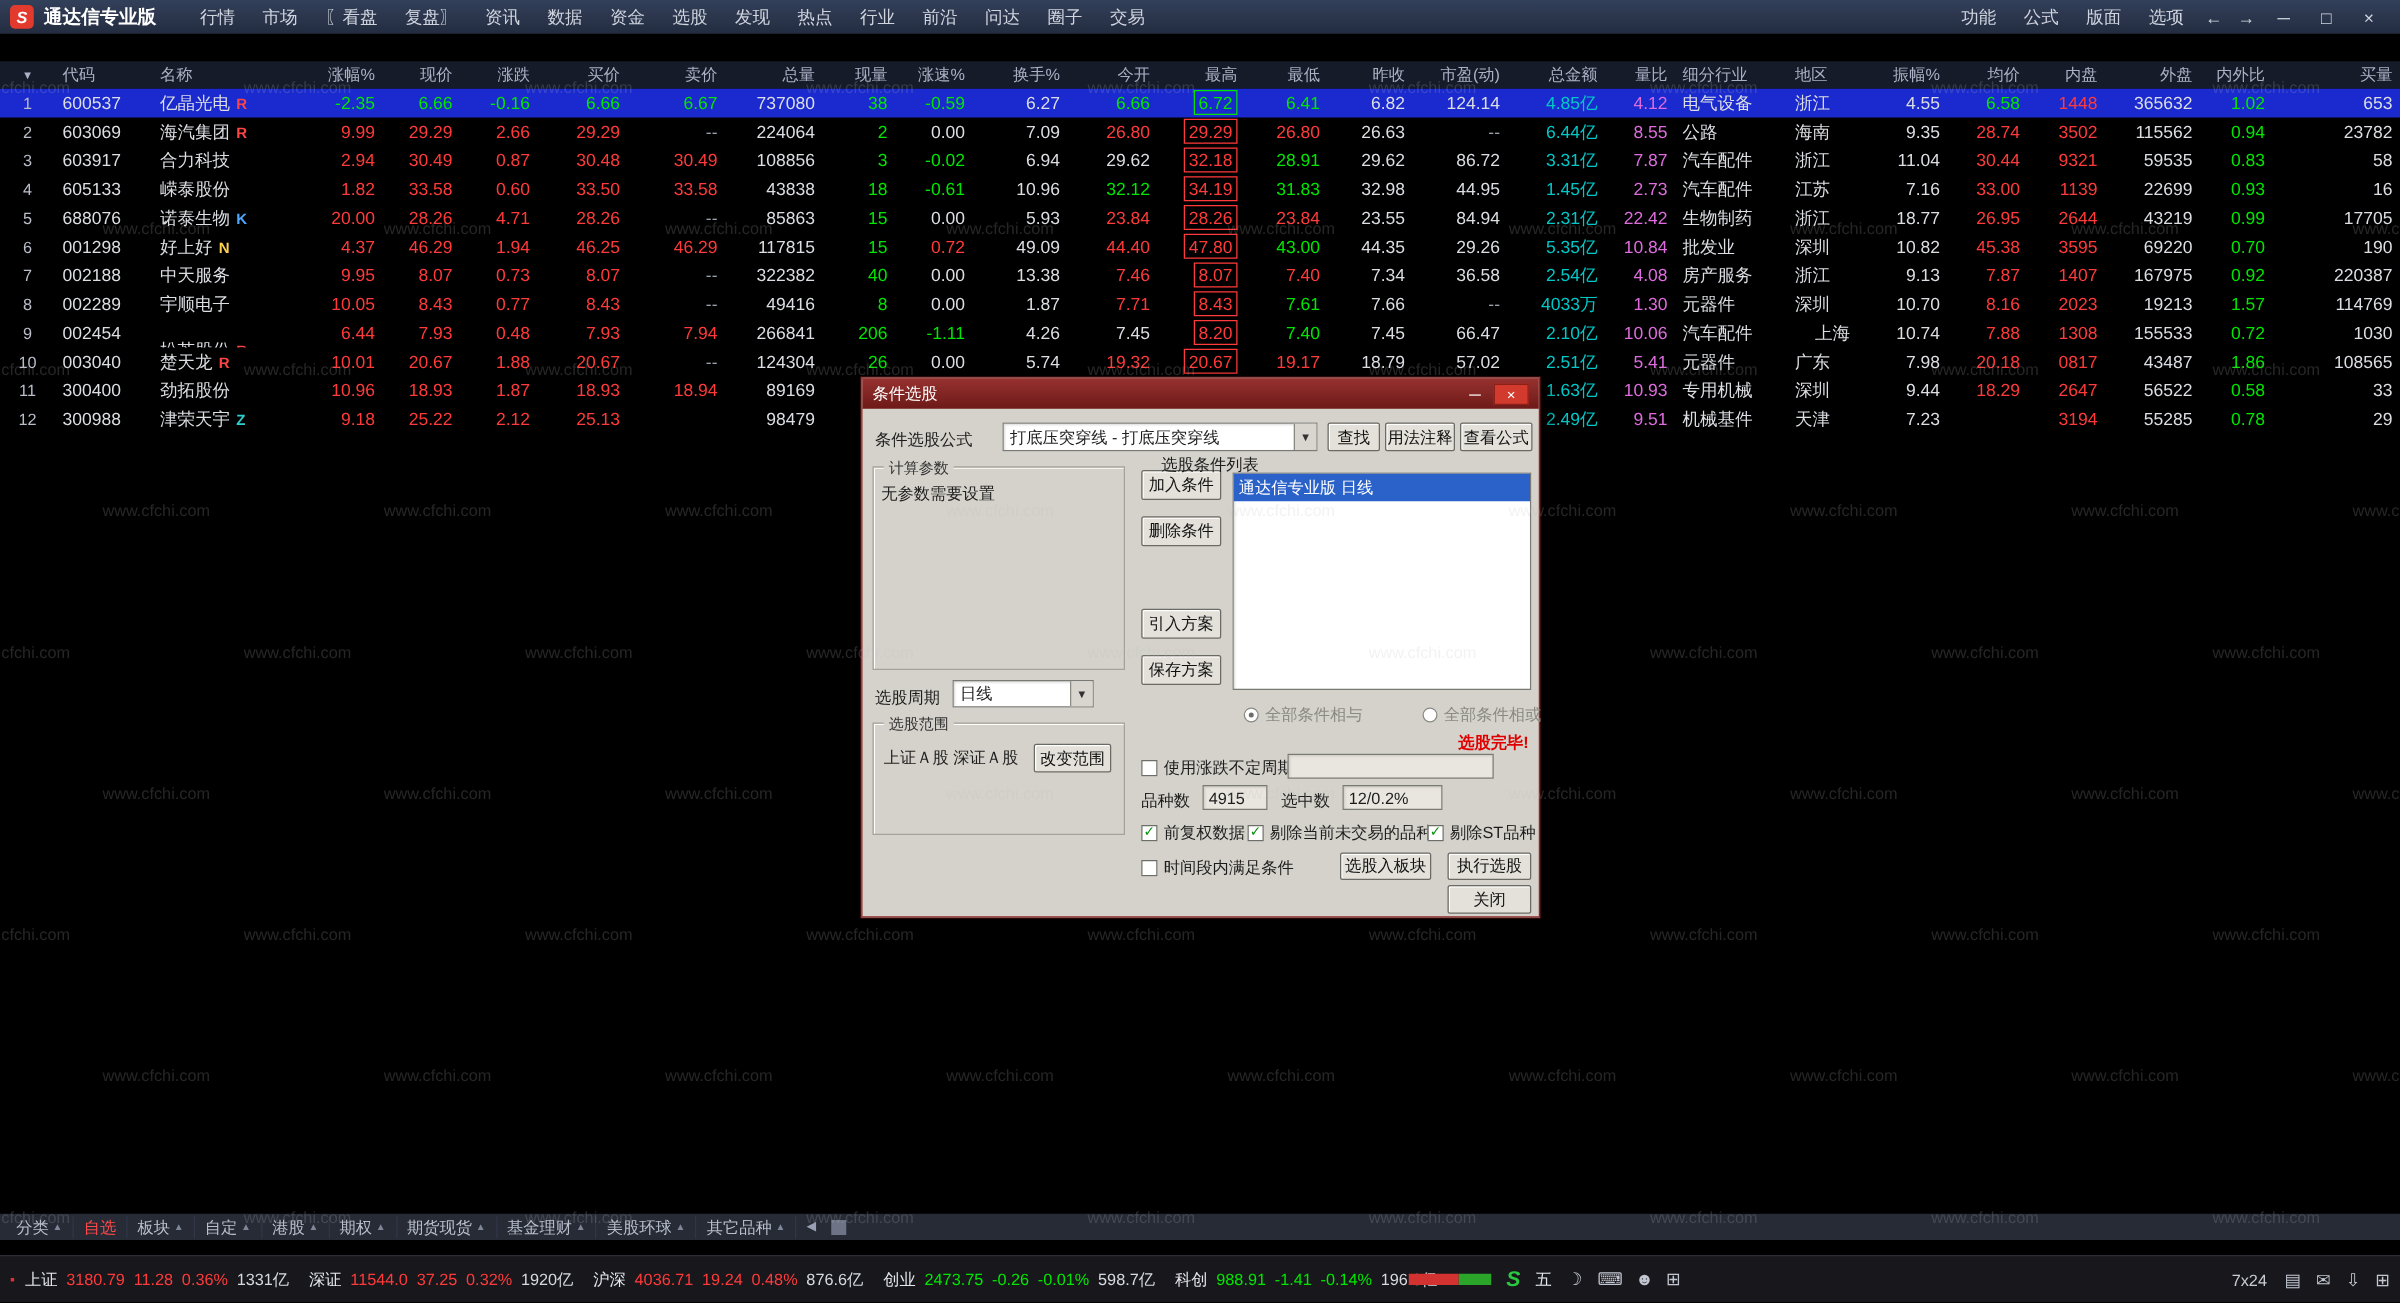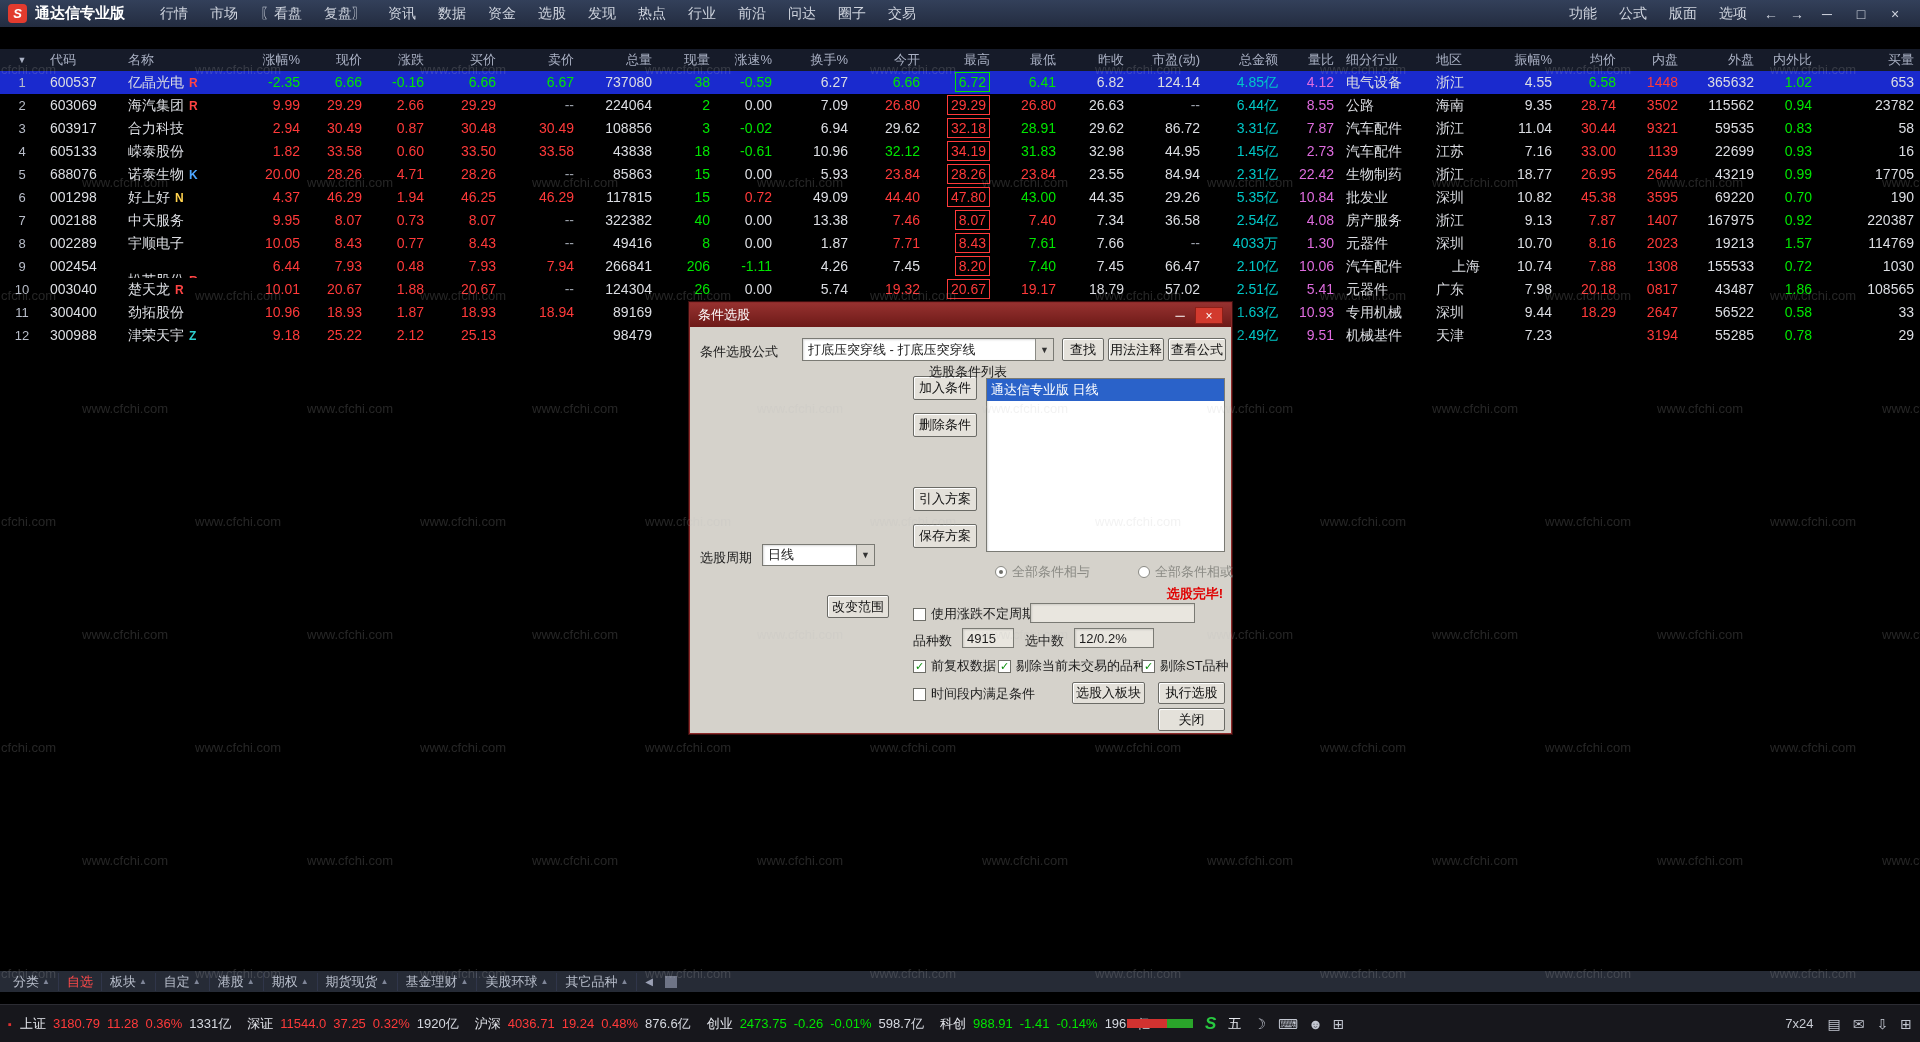--- a/index.html
+++ b/index.html
@@ -538,20 +538,24 @@
 
     <span class="dlbl" style="left:10px;top:40px">条件选股公式</span>
     <div class="combo" style="left:112px;top:35px;width:252px">
       <span class="txt">打底压突穿线 - 打底压突穿线</span>
       <span class="arr">▼</span>
     </div>
     <button class="wbtn" style="left:372px;top:35px;width:42px;height:23px">查找</button>
     <button class="wbtn" style="left:418px;top:35px;width:56px;height:23px">用法注释</button>
     <button class="wbtn" style="left:478px;top:35px;width:58px;height:23px">查看公式</button>
 
+    <div class="group" style="left:8px;top:70px;width:202px;height:163px">
+      <span class="group-label">计算参数</span>
+      <span style="position:absolute;left:6px;top:12px;white-space:nowrap">无参数需要设置</span>
+    </div>
 
     <button class="wbtn" style="left:223px;top:73px;width:64px;height:24px">加入条件</button>
     <button class="wbtn" style="left:223px;top:110px;width:64px;height:24px">删除条件</button>
     <button class="wbtn" style="left:223px;top:184px;width:64px;height:24px">引入方案</button>
     <button class="wbtn" style="left:223px;top:221px;width:64px;height:24px">保存方案</button>
 
     <span class="dlbl" style="left:10px;top:246px">选股周期</span>
     <div class="combo" style="left:72px;top:241px;width:113px;height:22px">
       <span class="txt">日线</span>
       <span class="arr">▼</span>
@@ -565,20 +569,24 @@
     <span class="radio checked" style="left:305px;top:260px">
       <span class="circ"></span>
       <span>全部条件相与</span>
     </span>
     <span class="radio" style="left:448px;top:260px">
       <span class="circ"></span>
       <span>全部条件相或</span>
     </span>
     <span class="done">选股完毕!</span>
 
+    <div class="group" style="left:8px;top:275px;width:202px;height:90px">
+      <span class="group-label">选股范围</span>
+      <span style="position:absolute;left:8px;top:18px;white-space:nowrap">上证Ａ股 深证Ａ股</span>
+    </div>
     <button class="wbtn" style="left:137px;top:292px;width:62px;height:23px">改变范围</button>
 
     <span class="cb" style="left:223px;top:302px">
       <span class="box"></span>
       <span>使用涨跌不定周期</span>
     </span>
     <span class="sfield" style="left:340px;top:300px;width:165px"></span>
 
     <span class="dlbl" style="left:223px;top:329px">品种数</span>
     <span class="sfield" style="left:272px;top:325px;width:52px">4915</span>

